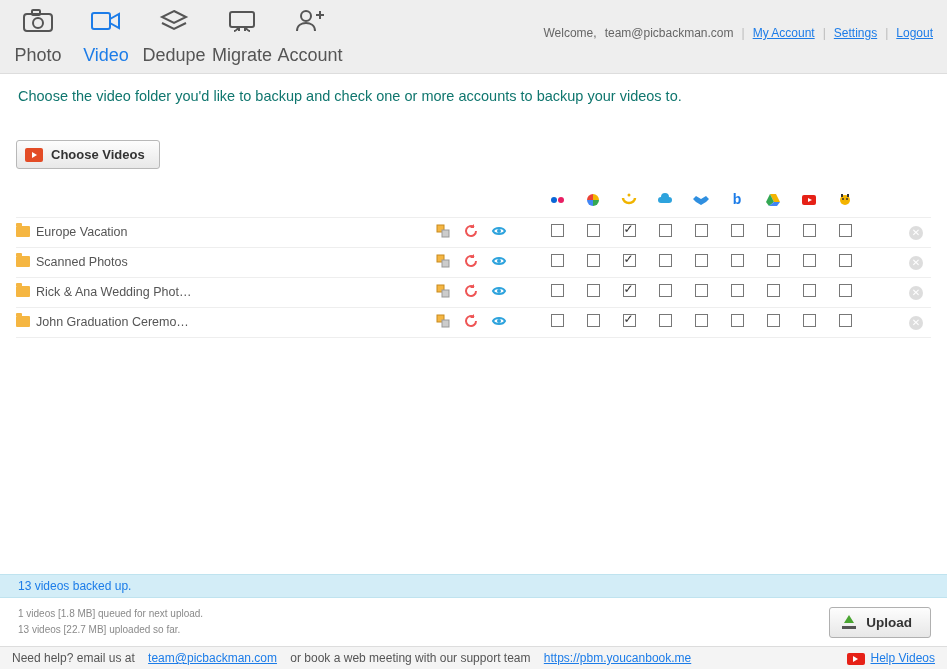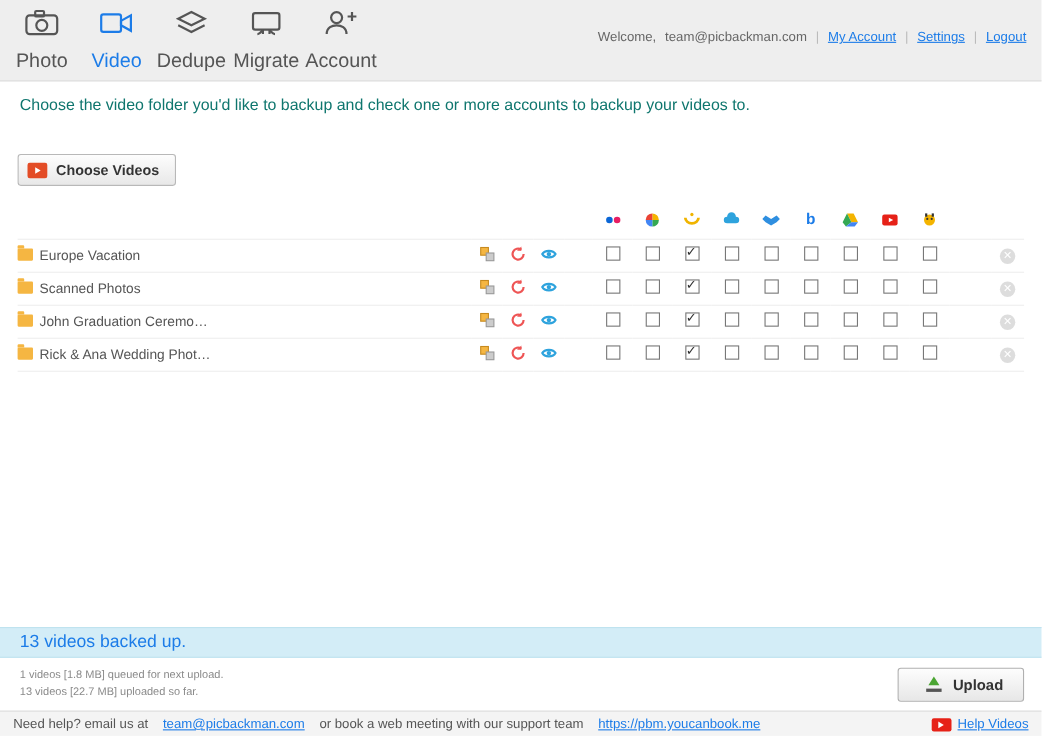--- a/index.html
+++ b/index.html
@@ -153,40 +153,40 @@
     align-items: center; justify-content: center;
     color: #fff; font-size: 10px; line-height:1;
     cursor: pointer;
   }
   
   .svc { width: 18px; height: 18px; display:inline-block; }
   
   .strip {
     background: #d3edf7;
     color: #1c7ce8;
-    font-size: 16px;
+    font-size: 12px;
     padding: 4px 18px;
     border-top: 1px solid #bfe3ef;
     border-bottom: 1px solid #bfe3ef;
   }
   .status-row {
     display: flex;
     align-items: center;
     padding: 8px 16px 8px 18px;
     gap: 20px;
   }
   .status-text { font-size: 10px; color: #8a8a8a; line-height: 1.6; }
   .upload-btn {
     margin-left: auto;
     display: inline-flex;
     align-items: center;
     gap: 10px;
     border: 1px solid #b0b0b0;
     background: linear-gradient(#fdfdfd,#e7e7e7);
-    padding: 7px 18px 7px 25px;
+    padding: 7px 18px 7px 12px;
     border-radius: 3px;
     font-size: 13.5px;
     font-weight: 600;
     color: #333;
     cursor: pointer;
   }
   .upload-ic {
     width: 14px; height: 14px; position: relative;
   }
   .upload-ic::before{
@@ -430,21 +430,21 @@
           <td><span class="chk"></span></td>
           <td><span class="chk"></span></td>
           <td><span class="chk"></span></td>
           <td><span class="chk"></span></td>
           <td><span class="chk"></span></td>
           <td><span class="chk"></span></td>
           <td></td>
           <td><span class="del">✕</span></td>
         </tr>
         <tr>
-          <td class="name"><span class="folder-ic"></span><span>John Graduation Ceremo…</span></td>
+          <td class="name"><span class="folder-ic"></span><span>Rick &amp; Ana Wedding Phot…</span></td>
           <td><span class="row-ic">
               <svg viewBox="0 0 16 16">
                 <rect x="2" y="2" width="7" height="7" fill="#f5b642" stroke="#c78a1f"></rect>
                 <rect x="7" y="7" width="7" height="7" fill="#ccc" stroke="#999"></rect>
               </svg>
             </span></td>
           <td><span class="row-ic">
               <svg viewBox="0 0 16 16">
                 <path d="M13 8 A5 5 0 1 1 11 4" fill="none" stroke="#e55" stroke-width="2"></path>
                 <path d="M11 1 L11 5 L7 5 Z" fill="#e55"></path>
@@ -463,21 +463,21 @@
           <td><span class="chk"></span></td>
           <td><span class="chk"></span></td>
           <td><span class="chk"></span></td>
           <td><span class="chk"></span></td>
           <td><span class="chk"></span></td>
           <td><span class="chk"></span></td>
           <td></td>
           <td><span class="del">✕</span></td>
         </tr>
         <tr>
-          <td class="name"><span class="folder-ic"></span><span>Rick &amp; Ana Wedding Phot…</span></td>
+          <td class="name"><span class="folder-ic"></span><span>John Graduation Ceremo…</span></td>
           <td><span class="row-ic">
               <svg viewBox="0 0 16 16">
                 <rect x="2" y="2" width="7" height="7" fill="#f5b642" stroke="#c78a1f"></rect>
                 <rect x="7" y="7" width="7" height="7" fill="#ccc" stroke="#999"></rect>
               </svg>
             </span></td>
           <td><span class="row-ic">
               <svg viewBox="0 0 16 16">
                 <path d="M13 8 A5 5 0 1 1 11 4" fill="none" stroke="#e55" stroke-width="2"></path>
                 <path d="M11 1 L11 5 L7 5 Z" fill="#e55"></path>

